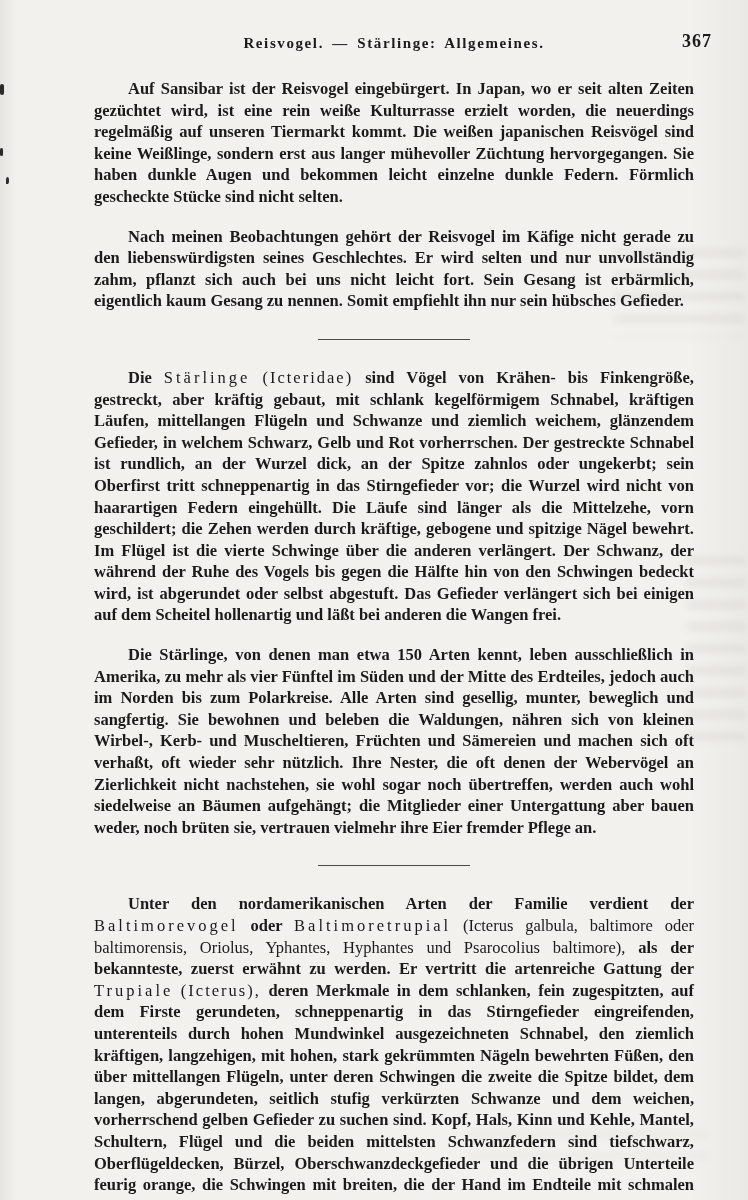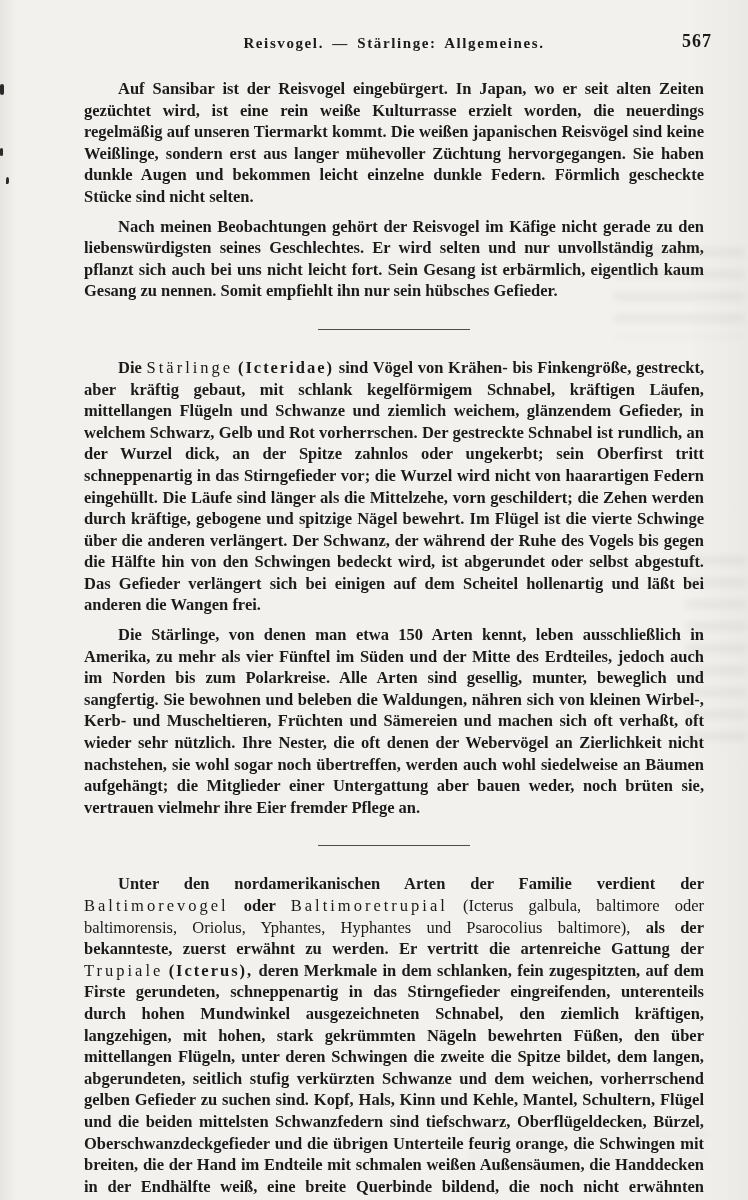--- a/index.html
+++ b/index.html
@@ -32,43 +32,43 @@
 
   .header { position: relative; margin: 0 36px 0 76px; padding-top: 34px; text-align: center; }
   .header-title { font-weight: bold; font-size: 15px; letter-spacing: 1.6px; word-spacing: 3px; }
   .page-number { position: absolute; right: 0; top: 31px; font-weight: bold; font-size: 18px; letter-spacing: 1px; }
 
   .body-text {
     margin: 26px 36px 0 76px;
     font-size: 16.5px; line-height: 21.6px;
     text-align: justify;
   }
-  .para { margin: 8px; text-indent: 34px; font-weight: bold; }
+  .para { margin: 18px; text-indent: 34px; font-weight: bold; }
   .run-plain { font-weight: bold; }
   .run-spaced { font-weight: normal; letter-spacing: 3px; }
   .run-antiqua { font-weight: normal; }
-  .run-antiqua-spaced { font-weight: bold; letter-spacing: 2px; }
+  .run-antiqua-spaced { font-weight: normal; letter-spacing: 2px; }
 
   .divider-wrap { display: flex; justify-content: center; margin: 27px 0; }
   .divider { width: 152px; height: 0; border-top: 1.6px solid #4e4c49; }
 </style>
 </head>
 <body>
 
 <div class="page">
   <div class="ghost ghost-1"></div>
   <div class="ghost ghost-2"></div>
   <div class="ghost ghost-3"></div>
   <div class="speck speck-1"></div>
   <div class="speck speck-2"></div>
   <div class="speck speck-3"></div>
 
   <div class="header">
     <span class="header-title">Reisvogel. — Stärlinge: Allgemeines.</span>
-    <span class="page-number">567</span>
+    <span class="page-number">367</span>
   </div>
 
   <div class="body-text">
       <p class="para"><span class="run-plain">Auf Sansibar ist der Reisvogel eingebürgert. In Japan, wo er seit alten Zeiten gezüchtet wird, ist eine rein weiße Kulturrasse erzielt worden, die neuerdings regelmäßig auf unseren Tiermarkt kommt. Die weißen japanischen Reisvögel sind keine Weißlinge, sondern erst aus langer mühevoller Züchtung hervorgegangen. Sie haben dunkle Augen und bekommen leicht einzelne dunkle Federn. Förmlich gescheckte Stücke sind nicht selten.</span></p>
       <p class="para"><span class="run-plain">Nach meinen Beobachtungen gehört der Reisvogel im Käfige nicht gerade zu den liebenswürdigsten seines Geschlechtes. Er wird selten und nur unvollständig zahm, pflanzt sich auch bei uns nicht leicht fort. Sein Gesang ist erbärmlich, eigentlich kaum Gesang zu nennen. Somit empfiehlt ihn nur sein hübsches Gefieder.</span></p>
       <div class="divider-wrap">
         <div class="divider"></div>
       </div>
       <p class="para"><span class="run-plain">Die </span><span class="run-spaced">Stärlinge</span><span class="run-plain"> </span><span class="run-antiqua-spaced">(Icteridae)</span><span class="run-plain"> sind Vögel von Krähen- bis Finkengröße, gestreckt, aber kräftig gebaut, mit schlank kegelförmigem Schnabel, kräftigen Läufen, mittellangen Flügeln und Schwanze und ziemlich weichem, glänzendem Gefieder, in welchem Schwarz, Gelb und Rot vorherrschen. Der gestreckte Schnabel ist rundlich, an der Wurzel dick, an der Spitze zahnlos oder ungekerbt; sein Oberfirst tritt schneppenartig in das Stirngefieder vor; die Wurzel wird nicht von haarartigen Federn eingehüllt. Die Läufe sind länger als die Mittelzehe, vorn geschildert; die Zehen werden durch kräftige, gebogene und spitzige Nägel bewehrt. Im Flügel ist die vierte Schwinge über die anderen verlängert. Der Schwanz, der während der Ruhe des Vogels bis gegen die Hälfte hin von den Schwingen bedeckt wird, ist abgerundet oder selbst abgestuft. Das Gefieder verlängert sich bei einigen auf dem Scheitel hollenartig und läßt bei anderen die Wangen frei.</span></p>
       <p class="para"><span class="run-plain">Die Stärlinge, von denen man etwa 150 Arten kennt, leben ausschließlich in Amerika, zu mehr als vier Fünftel im Süden und der Mitte des Erdteiles, jedoch auch im Norden bis zum Polarkreise. Alle Arten sind gesellig, munter, beweglich und sangfertig. Sie bewohnen und beleben die Waldungen, nähren sich von kleinen Wirbel-, Kerb- und Muscheltieren, Früchten und Sämereien und machen sich oft verhaßt, oft wieder sehr nützlich. Ihre Nester, die oft denen der Webervögel an Zierlichkeit nicht nachstehen, sie wohl sogar noch übertreffen, werden auch wohl siedelweise an Bäumen aufgehängt; die Mitglieder einer Untergattung aber bauen weder, noch brüten sie, vertrauen vielmehr ihre Eier fremder Pflege an.</span></p>

